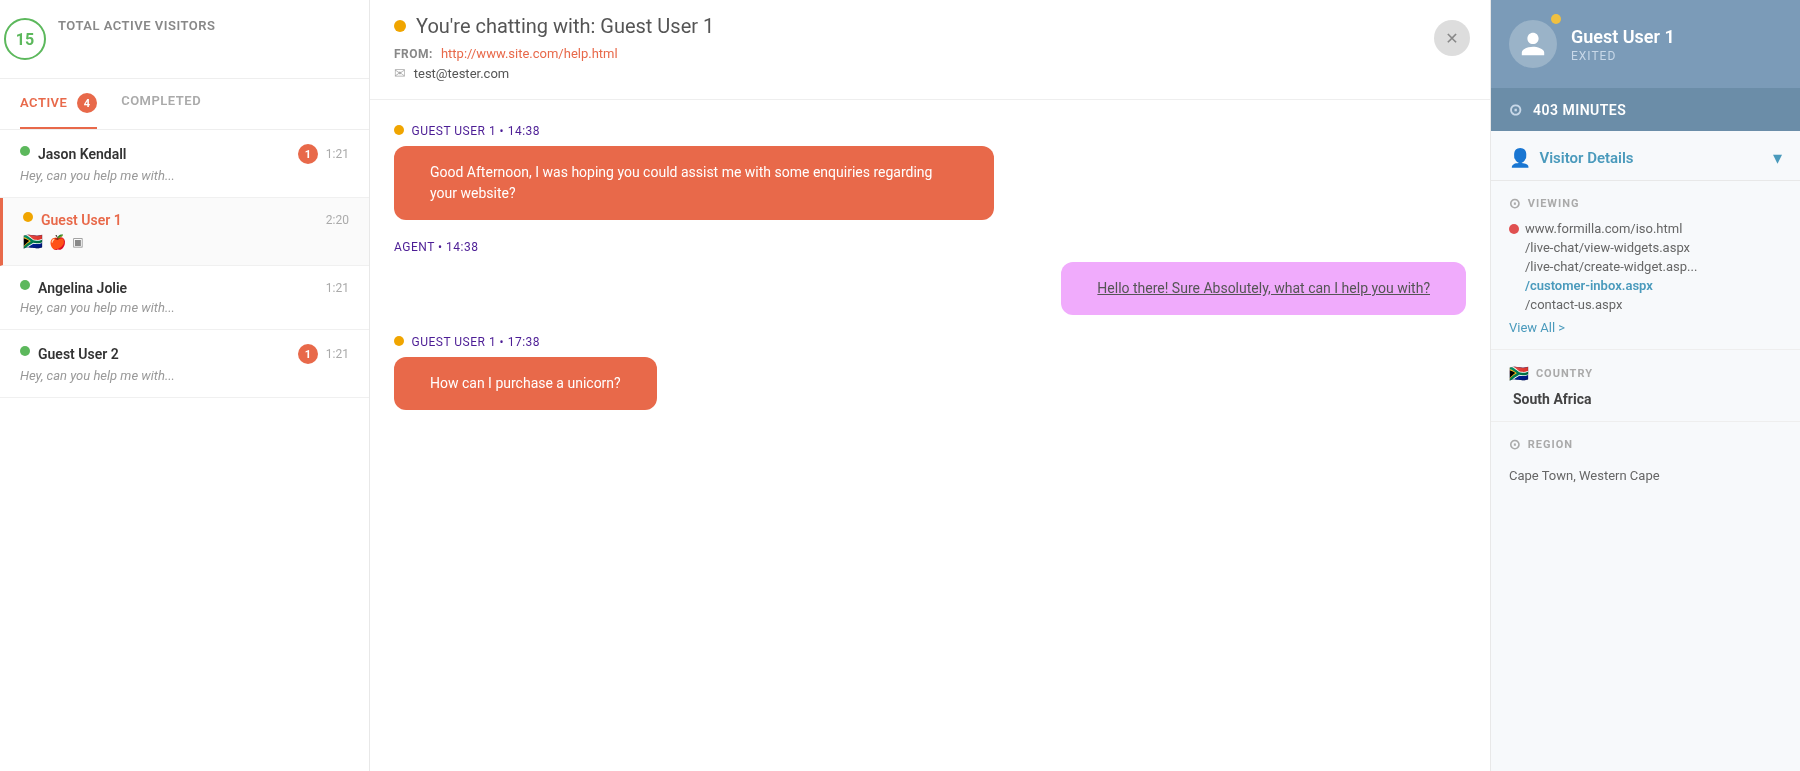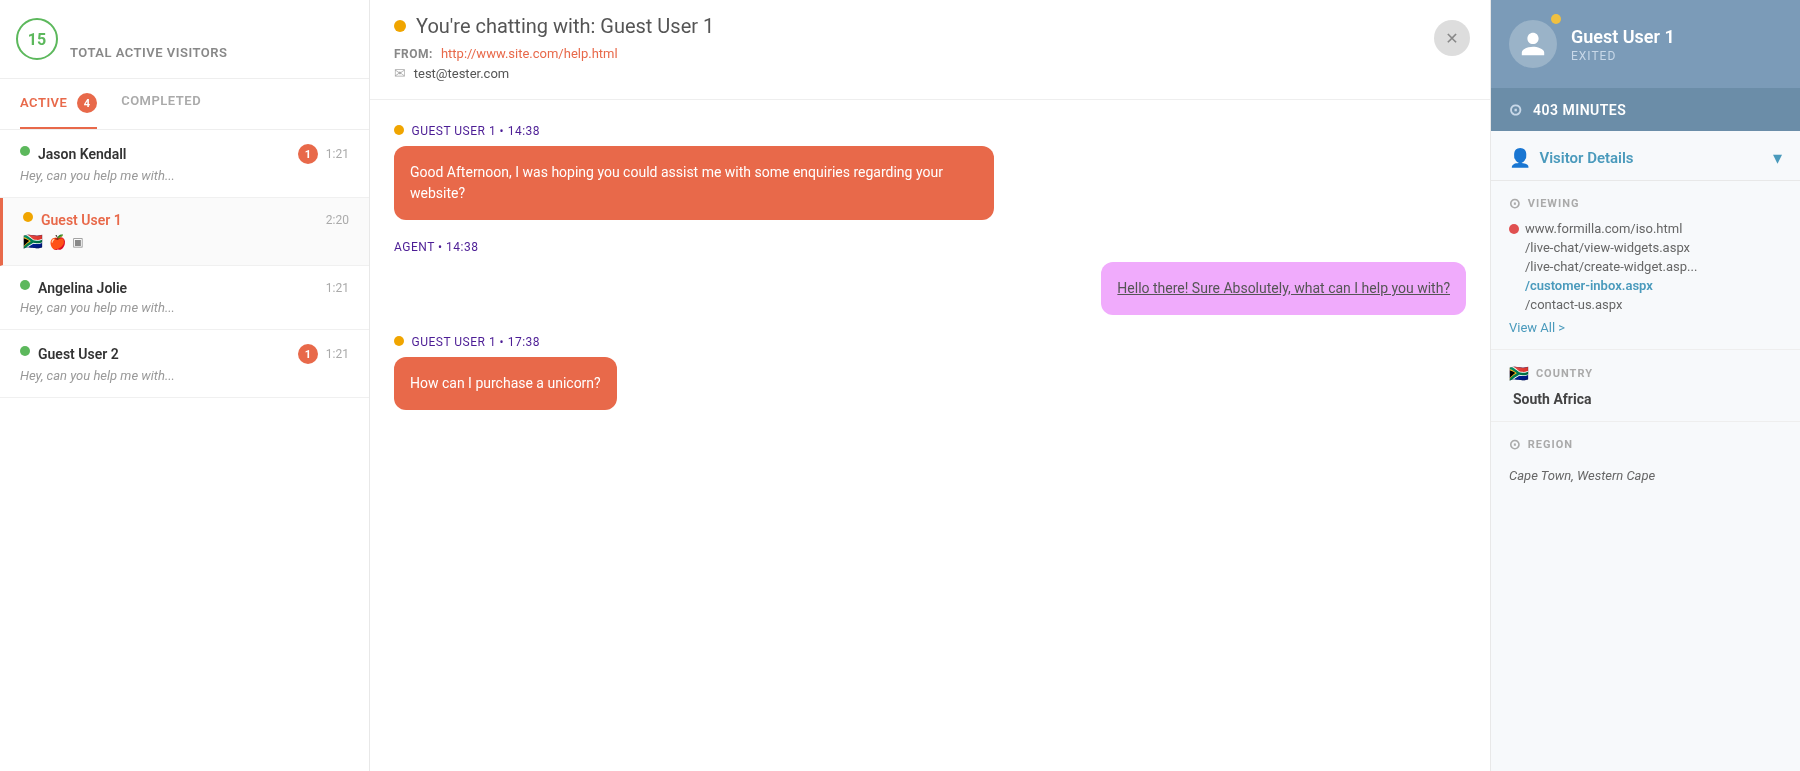--- a/index.html
+++ b/index.html
@@ -17,22 +17,22 @@
       width: 370px;
       background: #fff;
       border-right: 1px solid #e8e8e8;
       display: flex;
       flex-direction: column;
       flex-shrink: 0;
     }
 
     .sidebar-header {
       display: flex;
-      align-items: flex-end;
-      padding: 18px 16px;
+      align-items: flex-start;
+      padding: 18px 4px;
       border-bottom: 1px solid #eee;
     }
 
     .visitor-count-badge {
       width: 42px;
       height: 42px;
       border-radius: 50%;
       border: 2px solid #5cb85c;
       display: flex;
       align-items: center;
@@ -255,21 +255,21 @@
 
     .message-sender-info {
       font-size: 12px;
       color: #4c1d95;
       font-weight: 400;
       letter-spacing: 0.5px;
       text-transform: uppercase;
     }
 
     .message-bubble {
-      padding: 16px 16px;
+      padding: 16px 36px;
       border-radius: 12px;
       font-size: 14px;
       line-height: 1.5;
       max-width: 600px;
     }
 
     .message-bubble.guest {
       background: #e8694a;
       color: #fff;
       align-self: flex-start;
@@ -451,21 +451,20 @@
     }
 
     .region-section {
       padding: 14px 18px;
     }
 
     .region-value {
       font-size: 13px;
       color: #666;
       margin-top: 16px;
-      font-style: italic;
     }
 
     .chevron-icon {
       font-size: 18px;
       color: #4a9abc;
     }
   </style>
 </head>
 <body>
 

